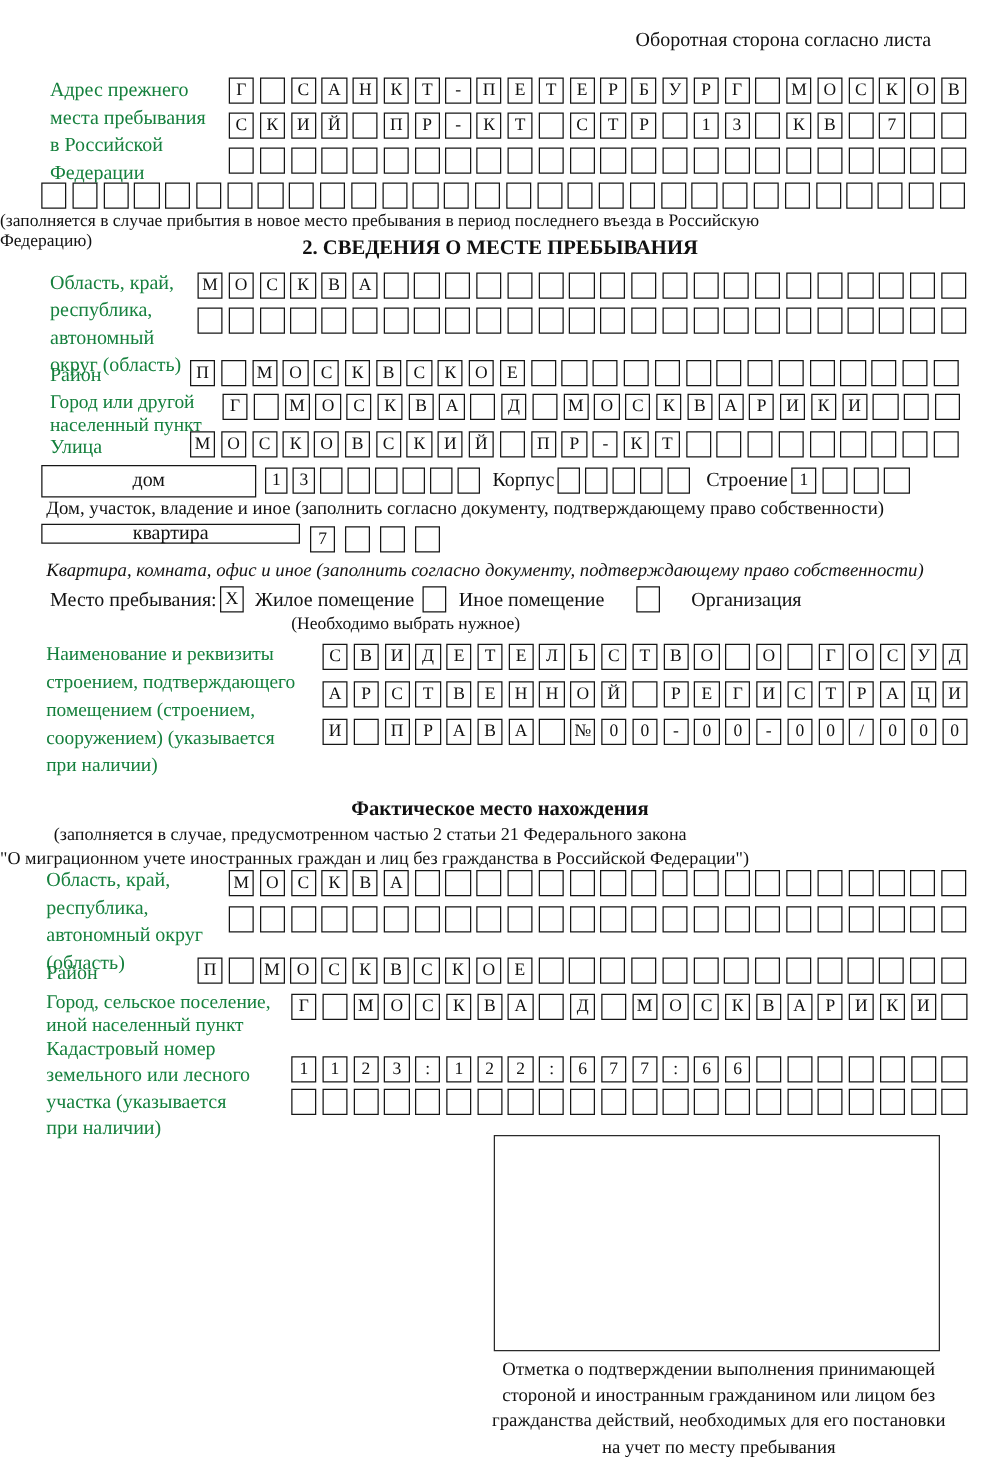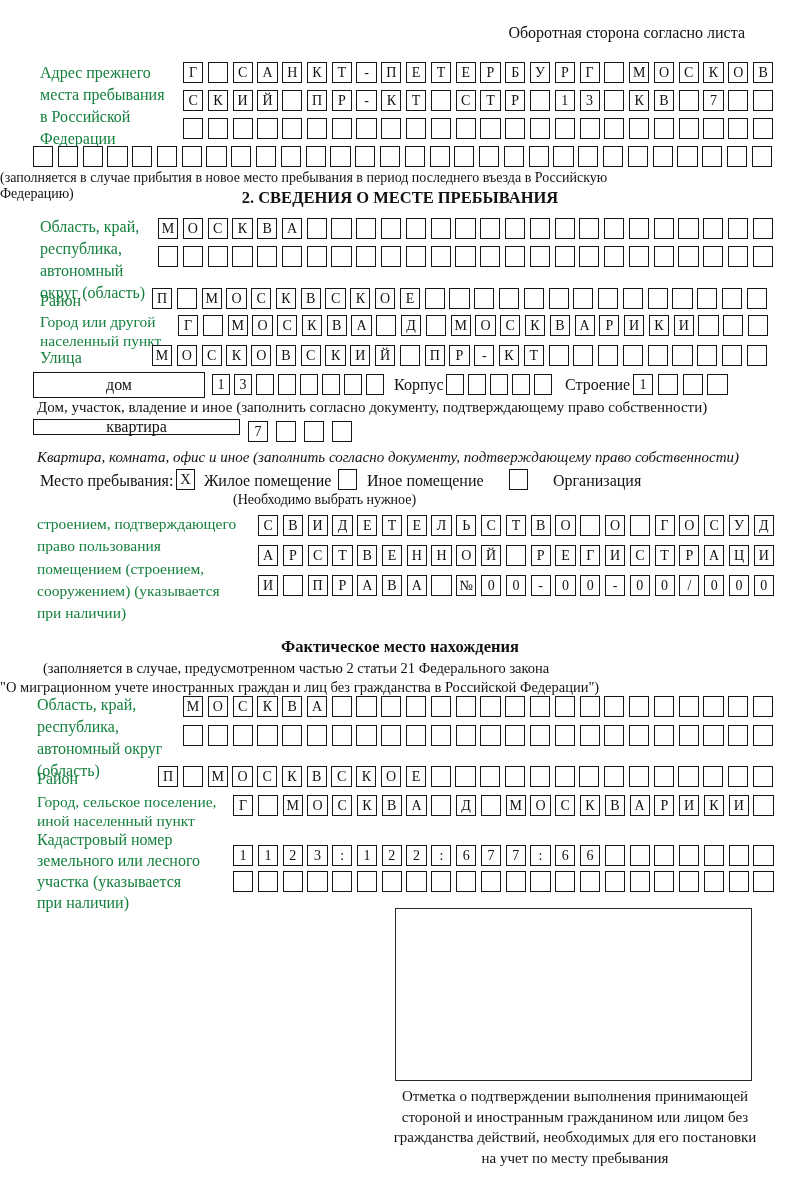--- a/index.html
+++ b/index.html
@@ -346,22 +346,22 @@
   <div class="opt" style="left:40px;top:472px;">Место пребывания:</div>
   <div class="chk" style="left:176px;top:469px;">X</div>
   <div class="opt" style="left:204px;top:472px;">Жилое помещение</div>
   <div class="chk" style="left:338px;top:469px;"></div>
   <div class="opt" style="left:367px;top:472px;">Иное помещение</div>
   <div class="chk" style="left:509px;top:469px;"></div>
   <div class="opt" style="left:553px;top:472px;">Организация</div>
   <div class="note" style="left:233px;top:492px;">(Необходимо выбрать нужное)</div>
 
   <div class="lbl doc" style="left:37px;top:513px;">
+      <div>Наименование и реквизиты</div>
       <div>строением, подтверждающего</div>
-      <div>право пользования</div>
       <div>помещением (строением,</div>
       <div>сооружением) (указывается</div>
       <div>при наличии)</div>
     </div>
   <div class="cell-row" style="left:258px;top:515px;">
       <span class="cell">С</span>
       <span class="cell">В</span>
       <span class="cell">И</span>
       <span class="cell">Д</span>
       <span class="cell">Е</span>

